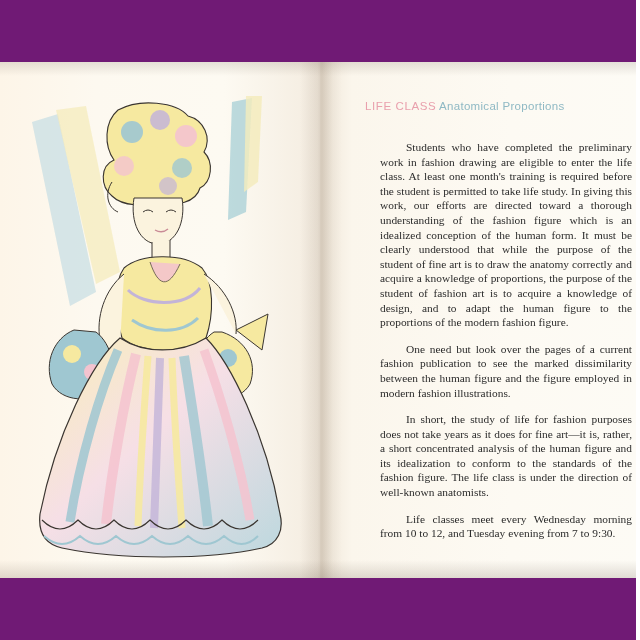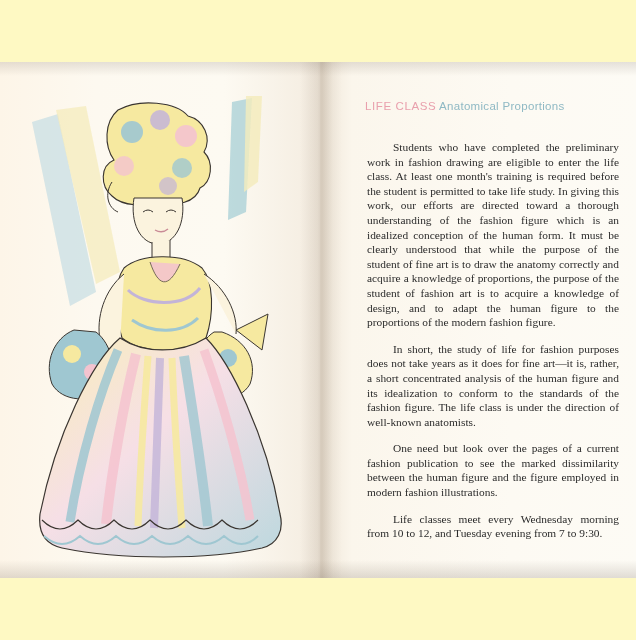--- a/index.html
+++ b/index.html
@@ -4,21 +4,21 @@
 <style>
   html, body {
     margin: 0;
     padding: 0;
     background: #ffffff;
   }
   #page {
     position: relative;
     width: 636px;
     height: 640px;
-    background: #fef9c3;
+    background: #701a75;
     overflow: hidden;
     font-family: "Liberation Serif", serif;
   }
 
   
   .book {
     position: absolute;
     left: 0;
     top: 62px;
     width: 640px;
@@ -77,21 +77,21 @@
     line-height: 16px;
     letter-spacing: 0.3px;
     color: #8fb9c4;
   }
   .headline .lead {
     color: #e9a0ad;
     letter-spacing: 0.6px;
   }
   .body-col {
     position: absolute;
-    left: 47px;
+    left: 60px;
     top: 78px;
     width: 252px;
     font-size: 11.4px;
     line-height: 14.6px;
     color: #2b2b2b;
     text-align: justify;
   }
   .body-col p {
     margin: 0 0 12px 0;
     text-indent: 26px;
@@ -192,22 +192,22 @@
     </div>
 
     <div class="page-right">
 
       <div class="headline">
         <span class="lead">LIFE CLASS</span><span> Anatomical Proportions</span><br>
       </div>
 
       <div class="body-col">
         <p>Students who have completed the preliminary work in fashion drawing are eligible to enter the life class. At least one month's training is required before the student is permitted to take life study. In giving this work, our efforts are directed toward a thorough understanding of the fashion figure which is an idealized conception of the human form. It must be clearly understood that while the purpose of the student of fine art is to draw the anatomy correctly and acquire a knowledge of proportions, the purpose of the student of fashion art is to acquire a knowledge of design, and to adapt the human figure to the proportions of the modern fashion figure.</p>
+        <p>One need but look over the pages of a current fashion publication to see the marked dissimilarity between the human figure and the figure employed in modern fashion illustrations.</p>
         <p>In short, the study of life for fashion purposes does not take years as it does for fine art—it is, rather, a short concentrated analysis of the human figure and its idealization to conform to the standards of the fashion figure. The life class is under the direction of well-known anatomists.</p>
-        <p>One need but look over the pages of a current fashion publication to see the marked dissimilarity between the human figure and the figure employed in modern fashion illustrations.</p>
         <p>Life classes meet every Wednesday morning from 10 to 12, and Tuesday evening from 7 to 9:30.</p>
       </div>
 
     </div>
 
     <div class="gutter"></div>
     <div class="book-shadow-top"></div>
     <div class="book-shadow-bottom"></div>
   </div>
 

